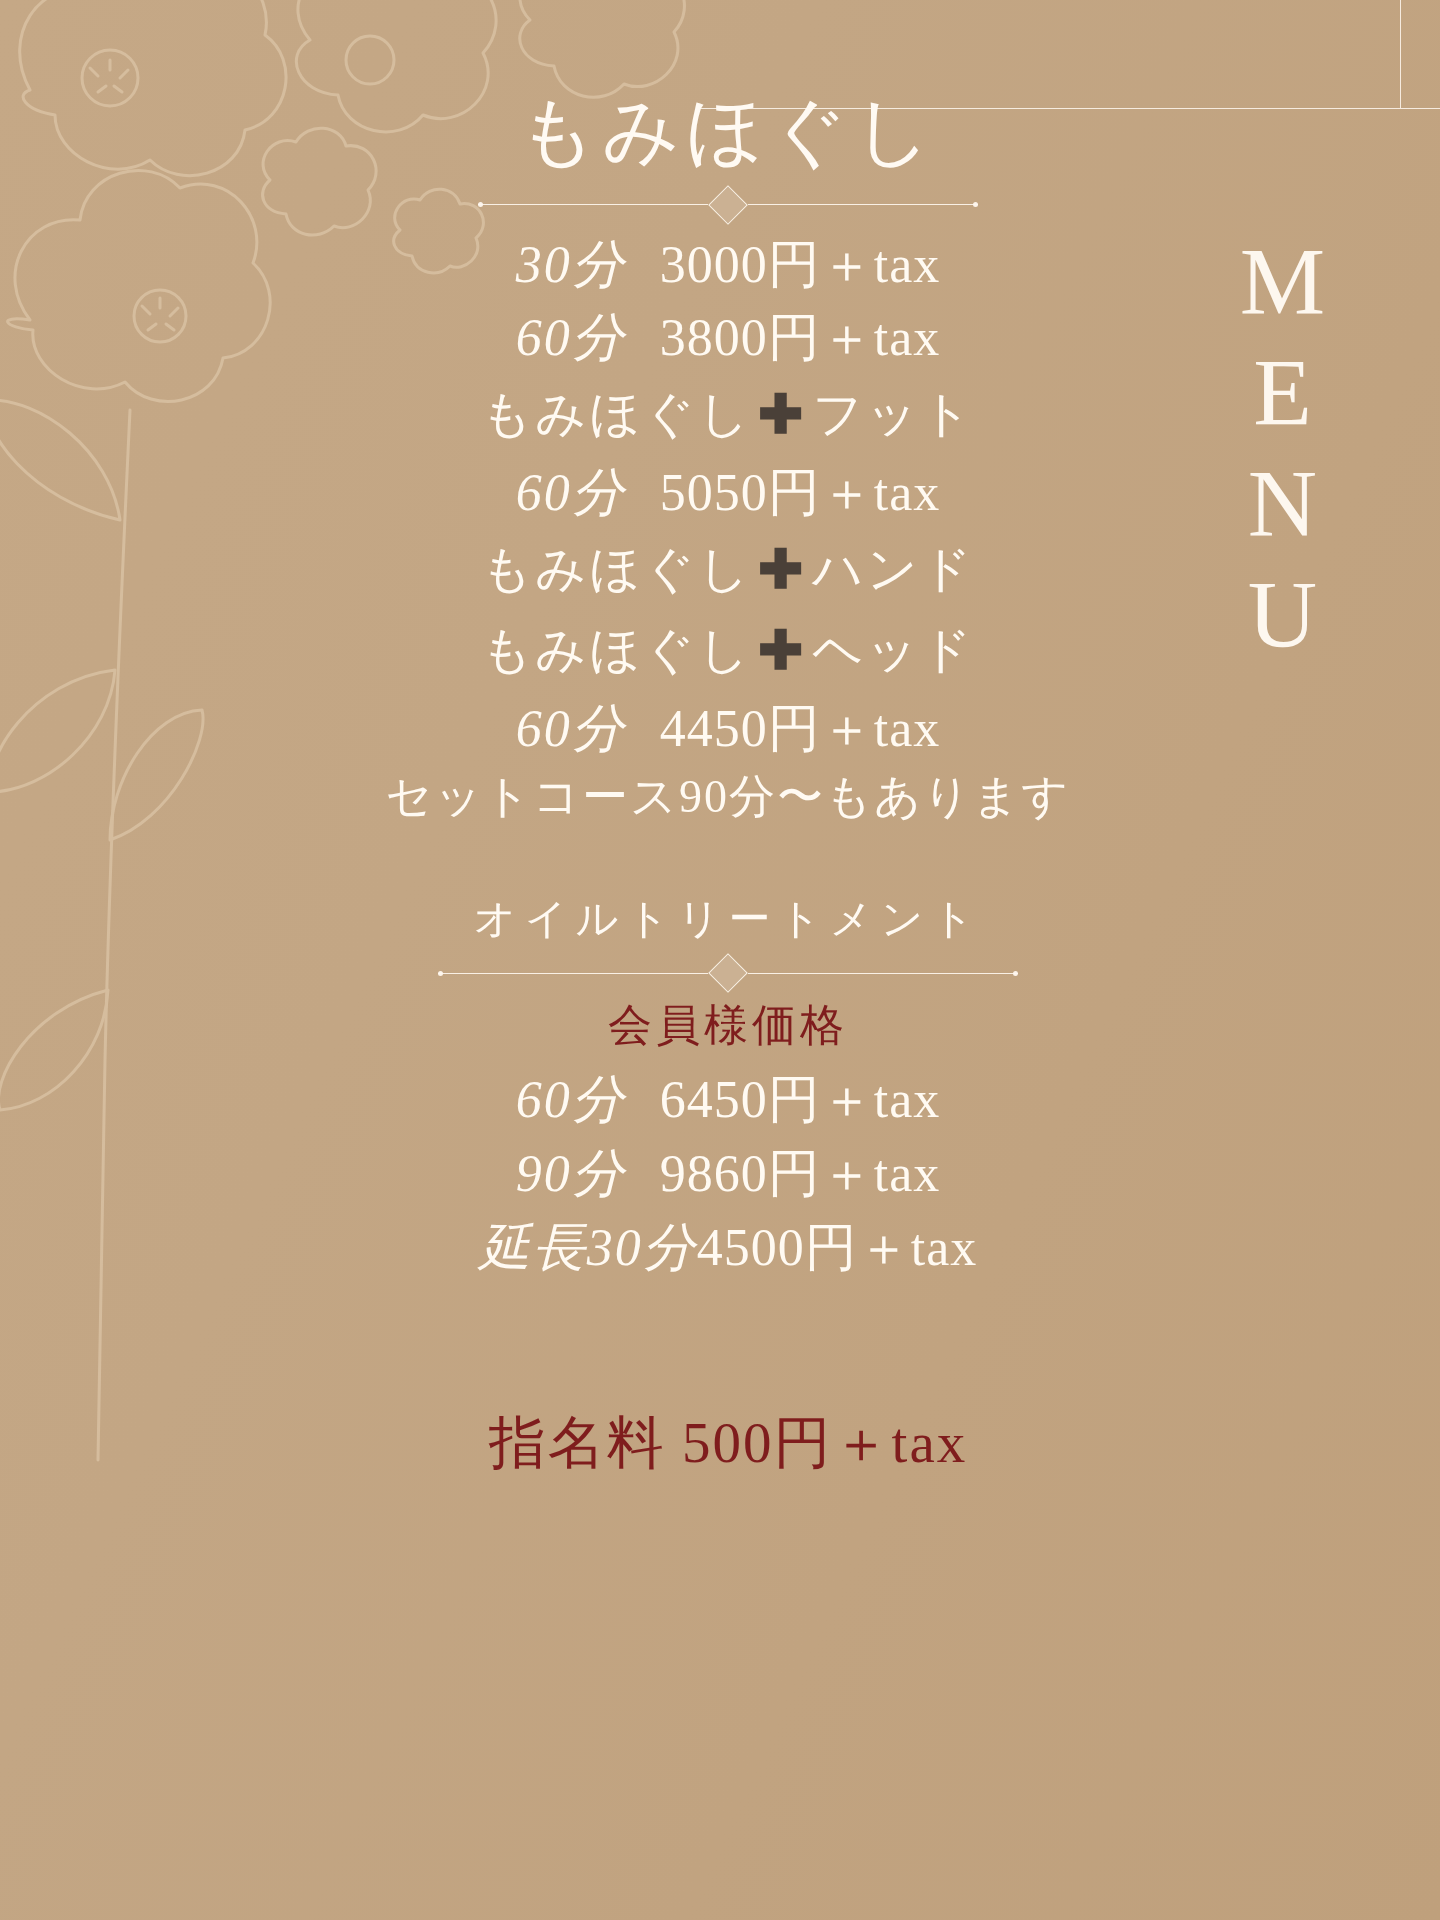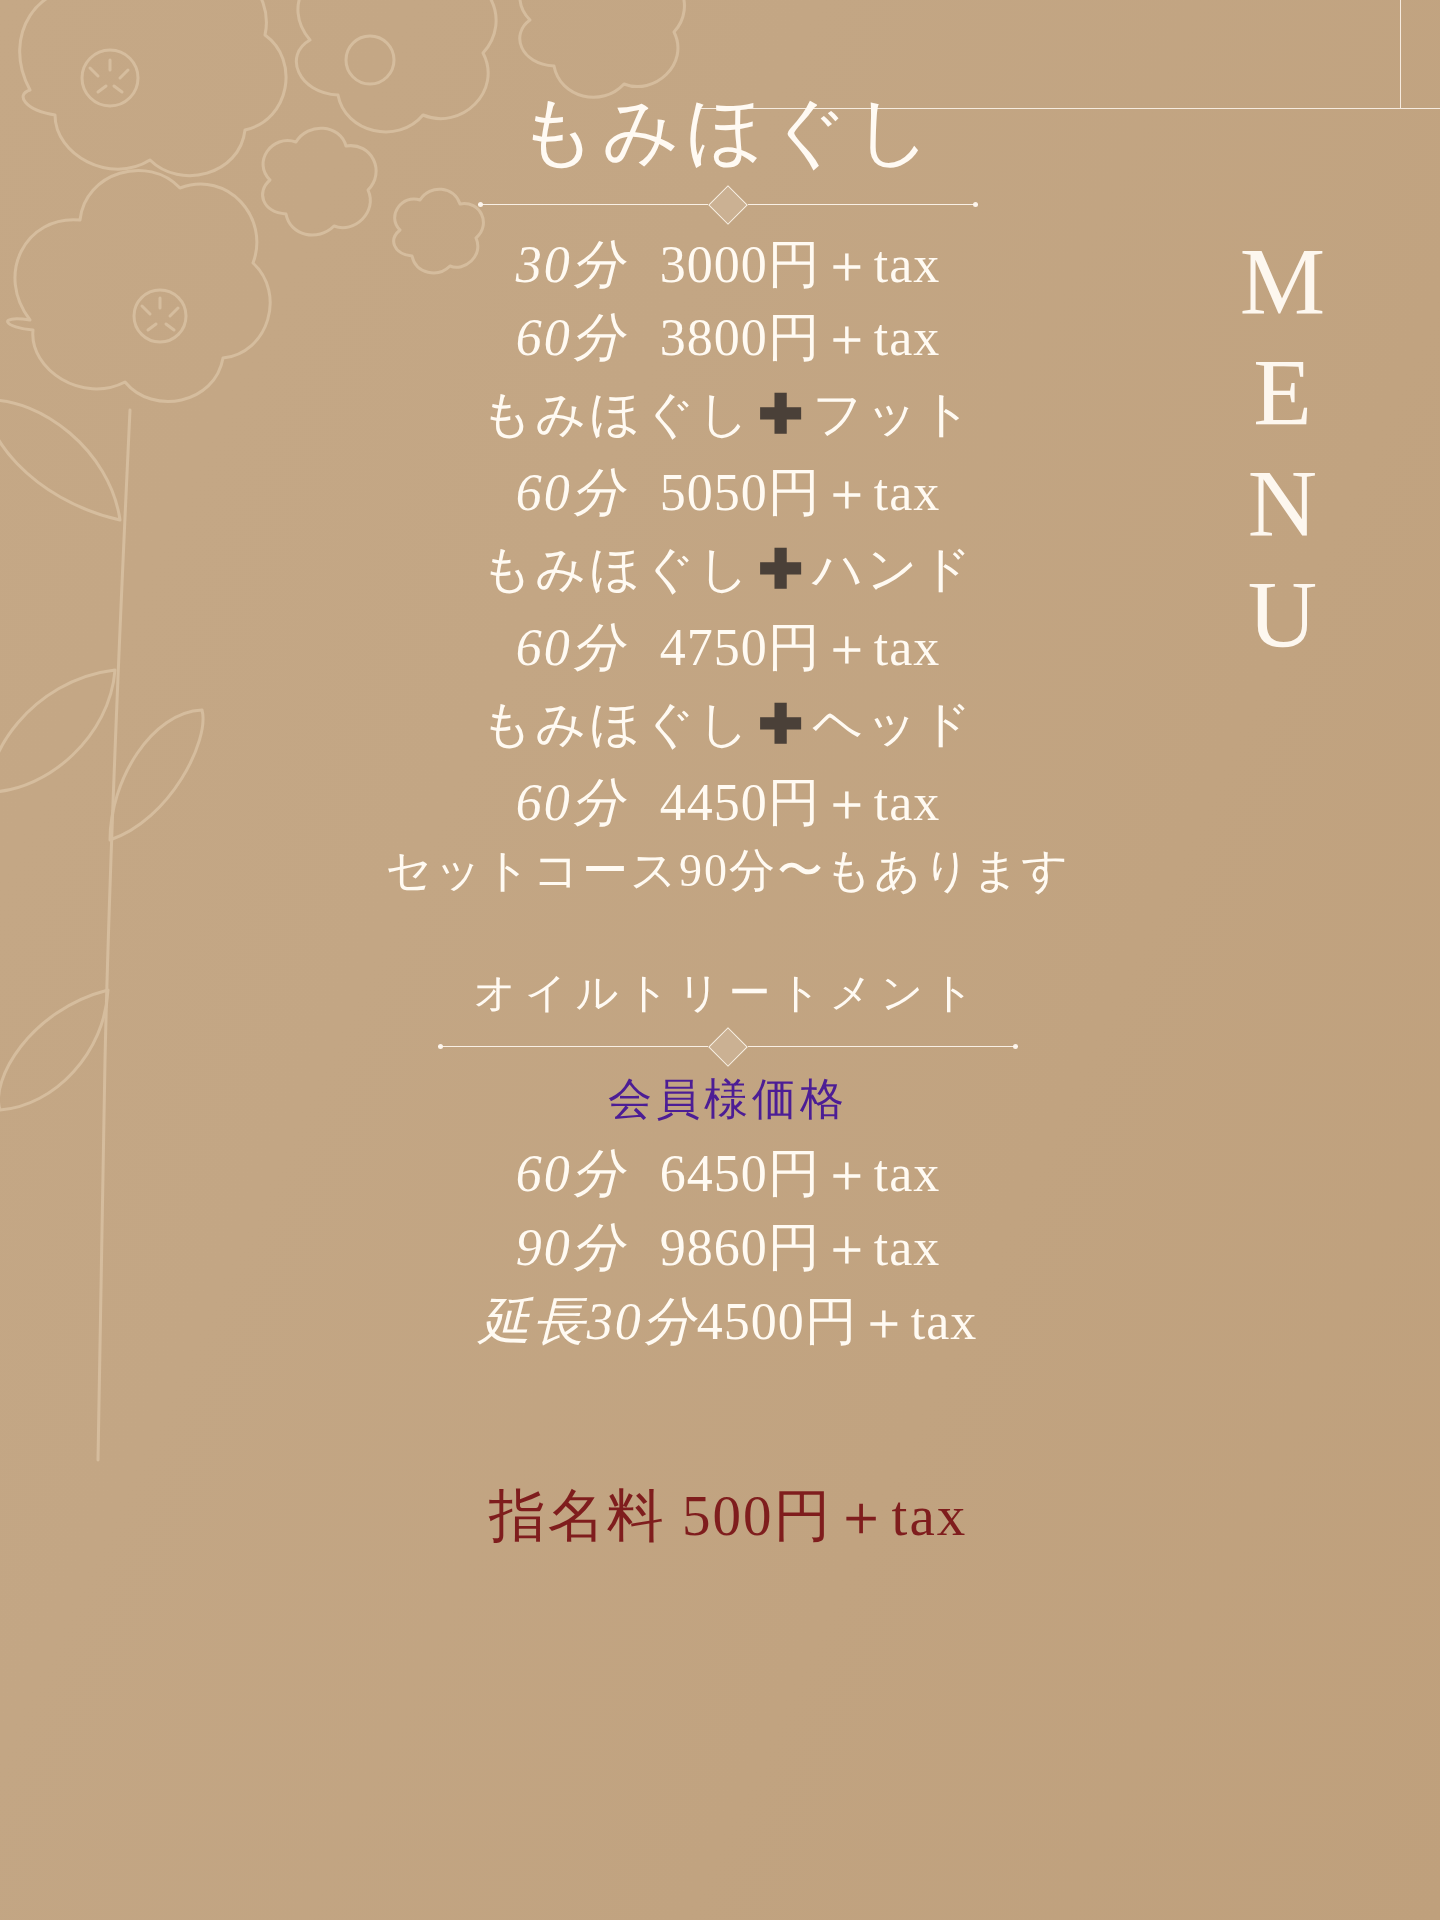--- a/index.html
+++ b/index.html
@@ -154,21 +154,21 @@
   .note {
     font-size: 46px;
     letter-spacing: 2px;
     color: #fffaf2;
   }
 
   .member {
     font-size: 44px;
     letter-spacing: 4px;
     margin-top: 6px;
-    color: #4c1d95;
+    color: #7f1d1d;
   }
 
   .footer-row {
     font-size: 57px;
     letter-spacing: 2px;
     margin-top: 120px;
     color: #7f1d1d;
   }
 
   .sp-8 { height: 8px; }
@@ -231,23 +231,20 @@
   <div class="combo">
     <span>もみほぐし</span><span class="plus">✚</span><span>フット</span>
   </div>
   <div class="row">
     <span class="dur">60分</span><span class="gap"></span><span class="price">5050円＋tax</span>
   </div>
 
   <div class="combo">
     <span>もみほぐし</span><span class="plus">✚</span><span>ハンド</span>
   </div>
-  <div class="row">
-    <span class="dur">60分</span><span class="gap"></span><span class="price">4750円＋tax</span>
-  </div>
 
   <div class="combo">
     <span>もみほぐし</span><span class="plus">✚</span><span>ヘッド</span>
   </div>
   <div class="row">
     <span class="dur">60分</span><span class="gap"></span><span class="price">4450円＋tax</span>
   </div>
 
   <div class="note">セットコース90分〜もあります</div>
 

